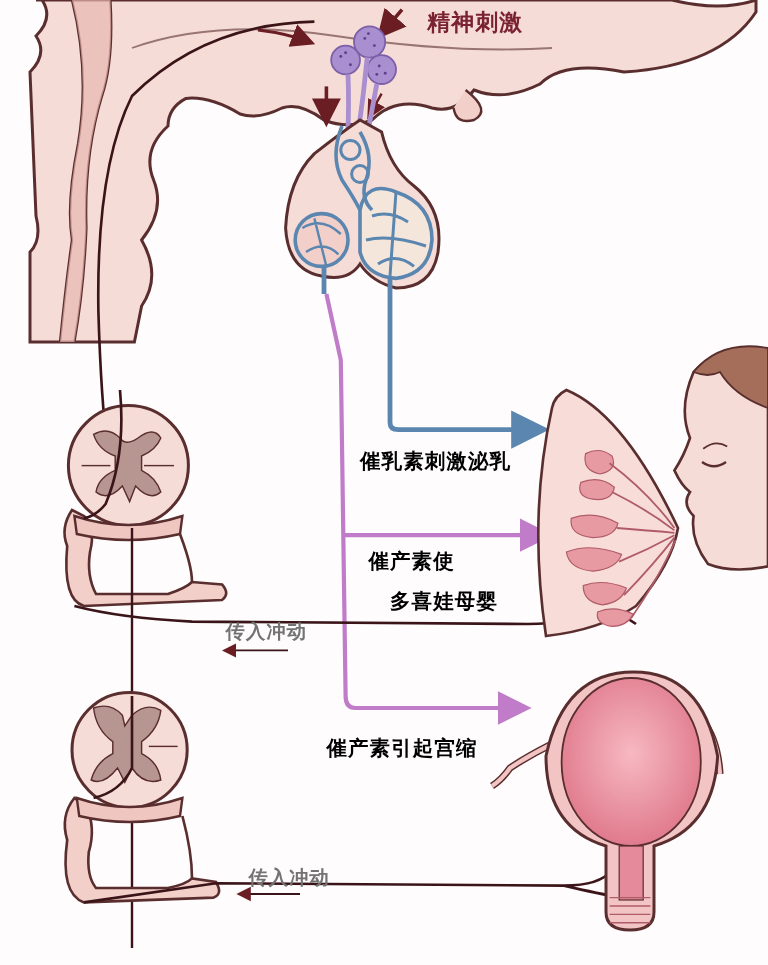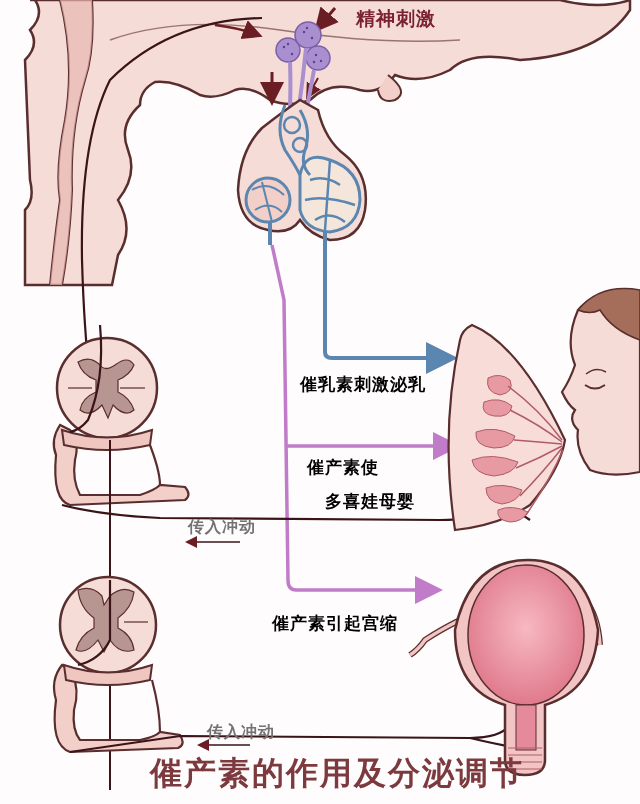--- a/index.html
+++ b/index.html
@@ -178,14 +178,13 @@
 
 
 <div class="label mental" style="left:356px; top:6px;">精神刺激</div>
 <div class="label" style="left:300px; top:373px;">催乳素刺激泌乳</div>
 <div class="label" style="left:307px; top:456px;">催产素使</div>
 <div class="label" style="left:325px; top:490px;">多喜娃母婴</div>
 <div class="label sm" style="left:188px; top:490px;">传入冲动</div>
 <div class="label" style="left:272px; top:612px;">催产素引起宫缩</div>
 <div class="label sm" style="left:207px; top:695px;">传入冲动</div>
 
-<div class="title">催产素的作用及分泌调节</div>
 </div>
 
 </body></html>

